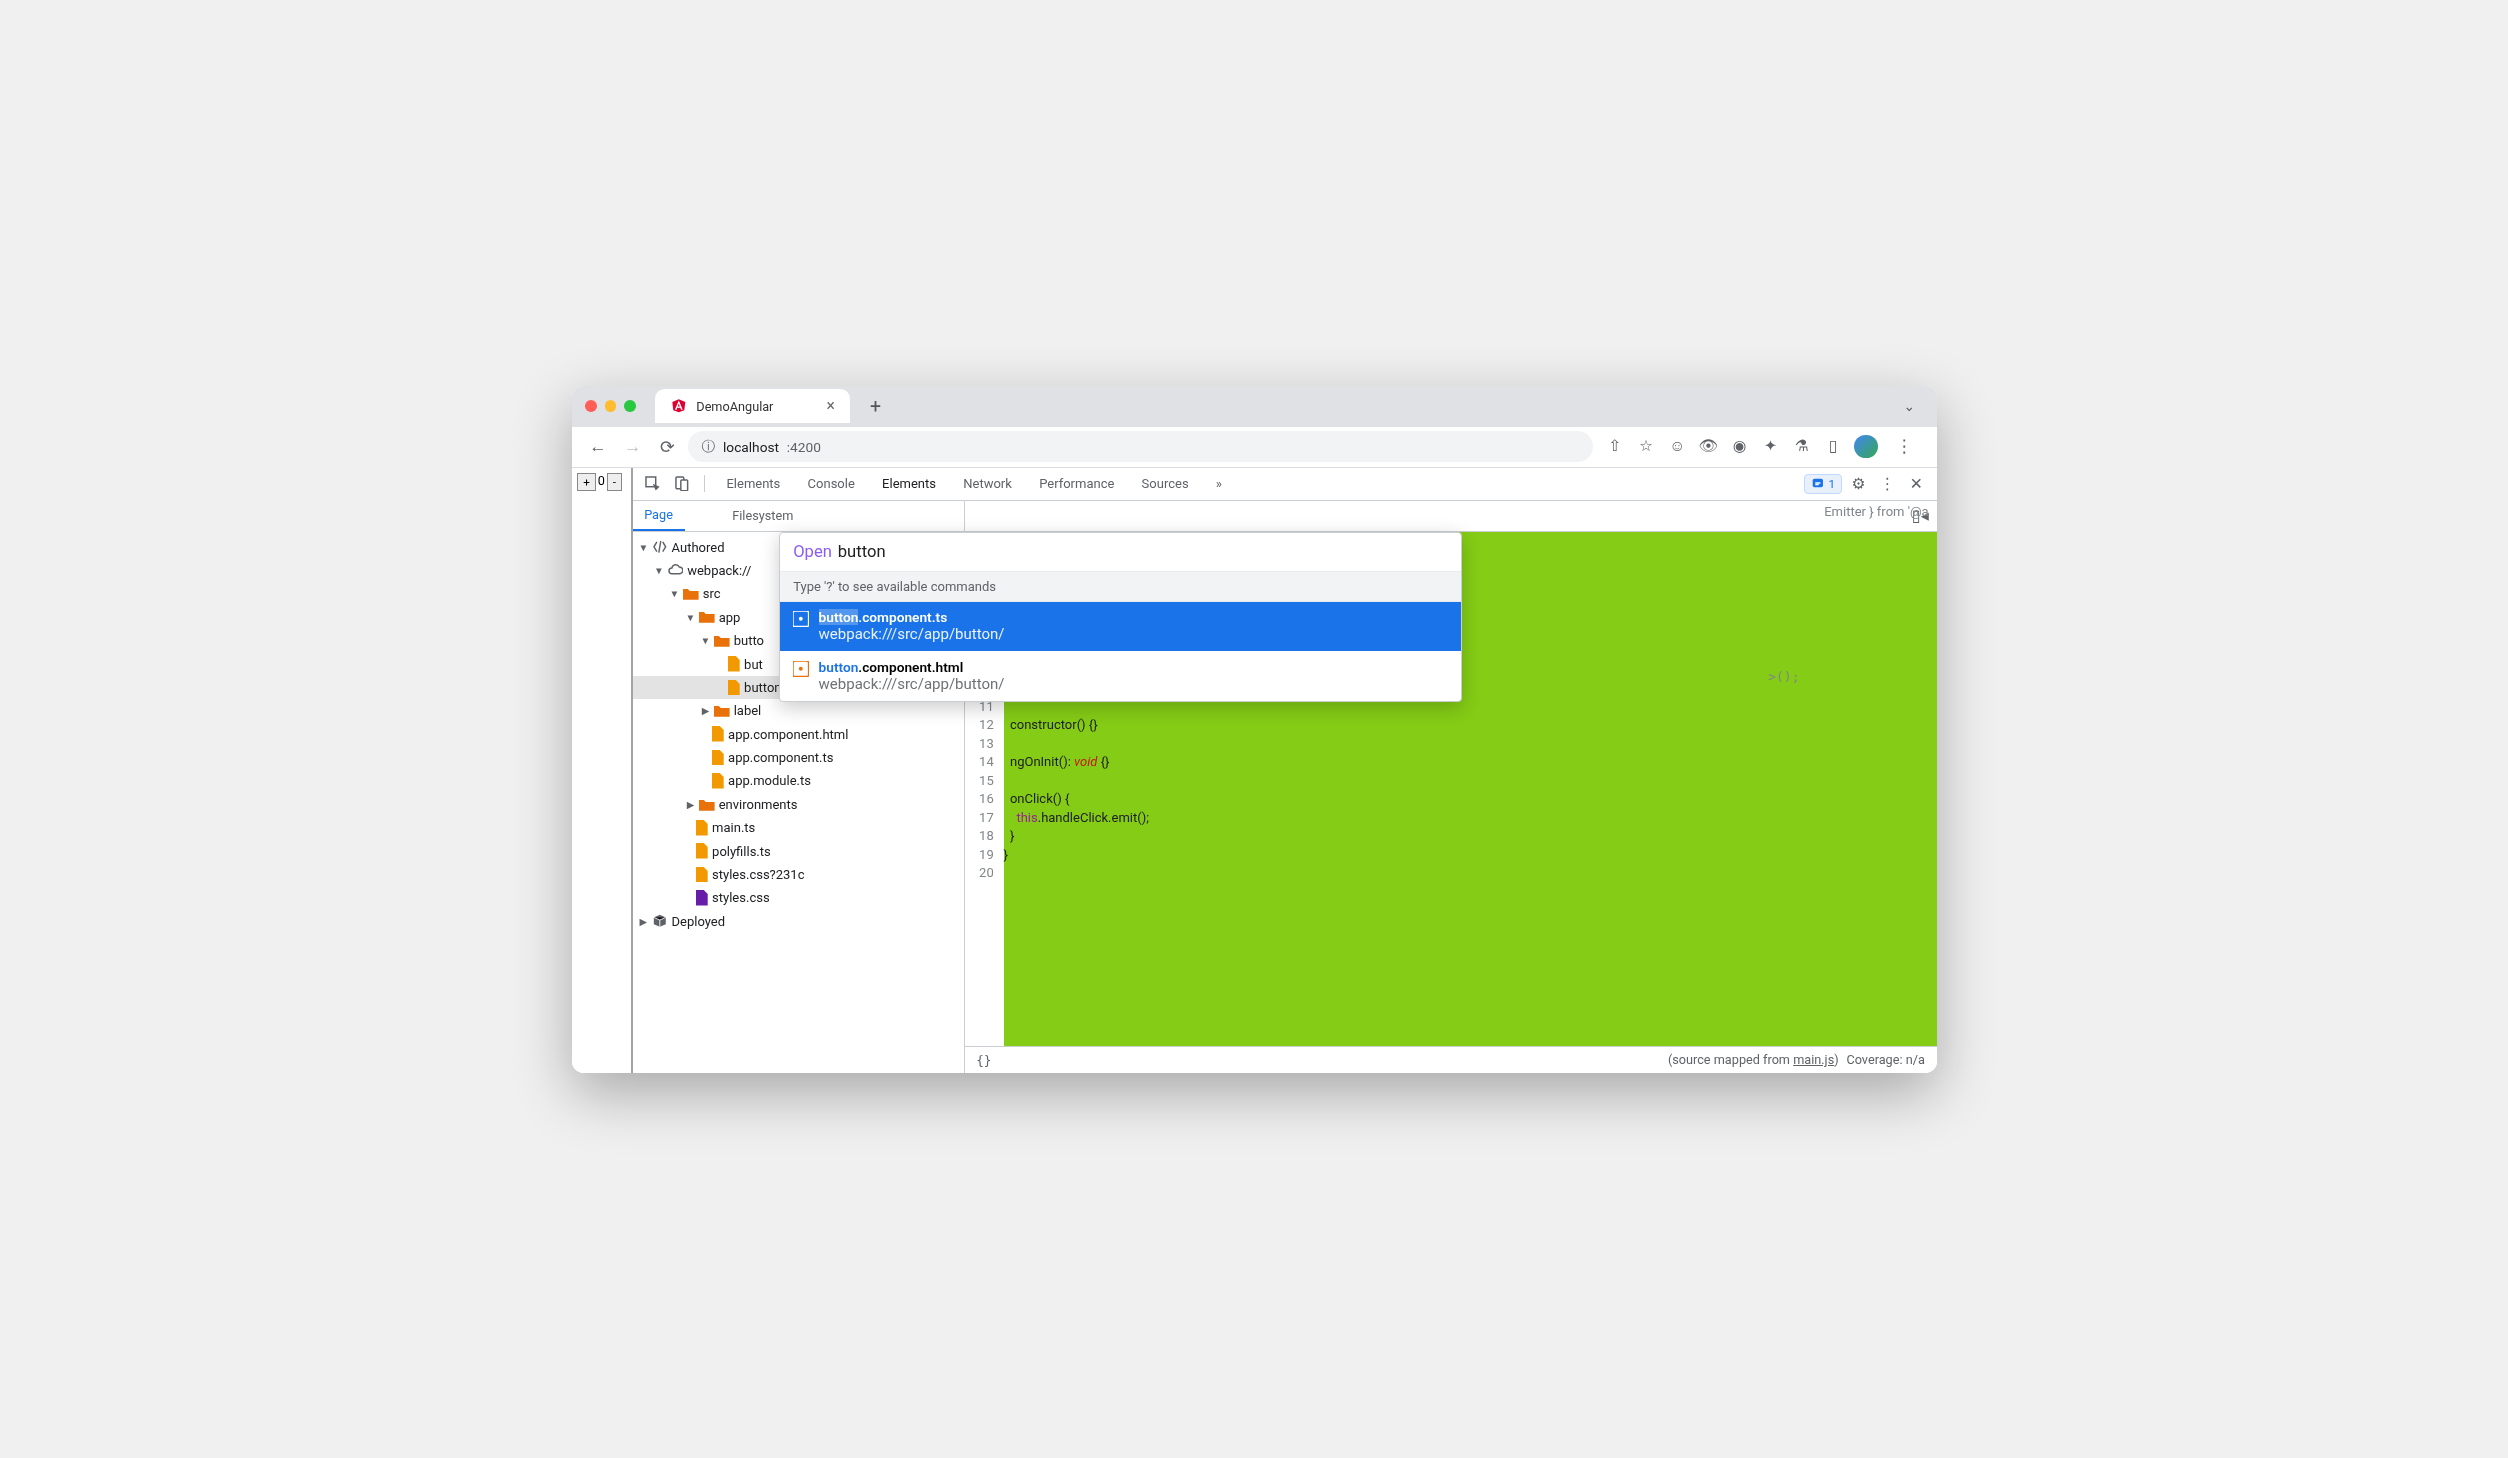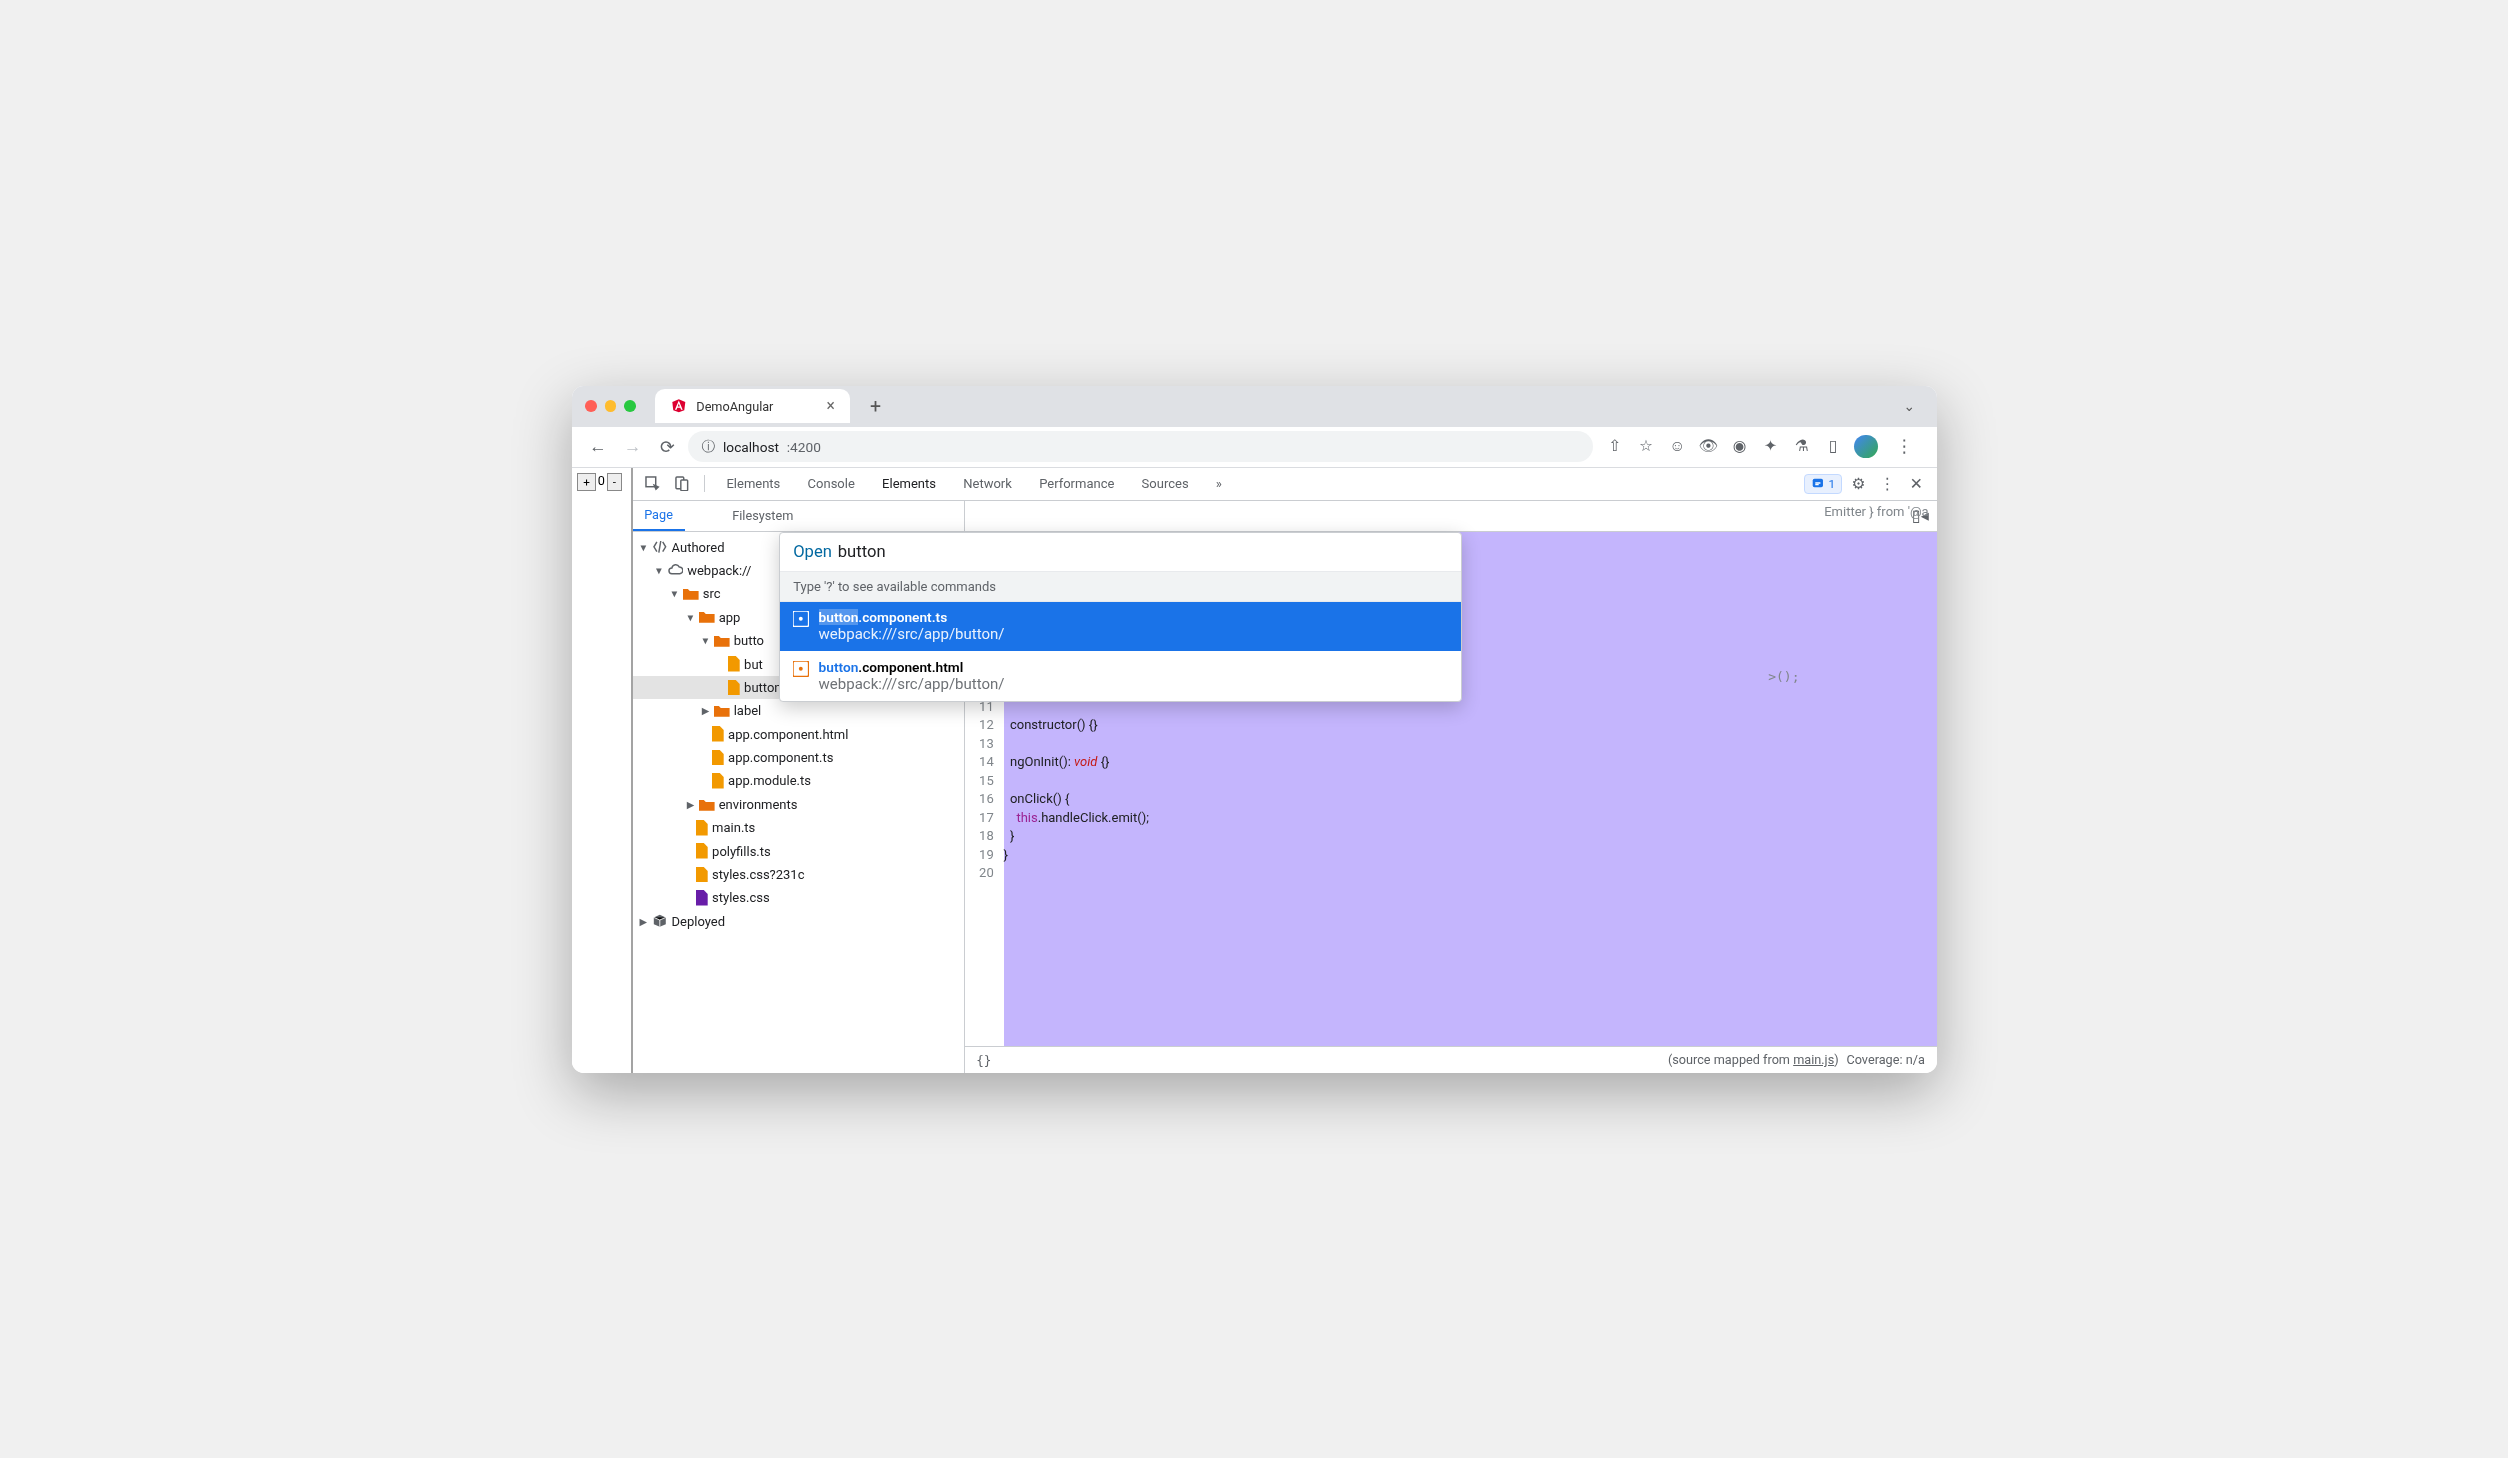--- a/index.html
+++ b/index.html
@@ -45,32 +45,32 @@
 .sb-tab { padding: 0 11.7px; display: flex; align-items: center; color: #5f6368; }
 .sb-tab.active { color: #1a73e8; border-bottom: 2px solid #1a73e8; }
 .tree { flex: 1; padding: 3.9px 0; font-size: 13px; color: #202124; overflow: hidden; }
 .tree-row { display: flex; align-items: center; height: 23.4px; gap: 3.9px; white-space: nowrap; }
 .tree-row.selected { background: #e3e3e3; }
 .disclosure { width: 9.8px; font-size: 9.8px; color: #5f6368; text-align: center; }
 .folder-icon { width: 15.6px; height: 13.7px; }
 .file-icon { width: 13.7px; height: 15.6px; }
 .editor-zone { flex: 1; display: flex; flex-direction: column; position: relative; }
 .editor-top-pad { height: 31px; border-bottom: 1px solid #cacdd1; display: flex; justify-content: flex-end; align-items: center; padding: 0 7.8px; }
-.editor { flex: 1; display: flex; font-family: Menlo, Monaco, Consolas, monospace; font-size: 13px; line-height: 18.5px; overflow: hidden; background: #c4b5fd; }
+.editor { flex: 1; display: flex; font-family: Menlo, Monaco, Consolas, monospace; font-size: 13px; line-height: 18.5px; overflow: hidden; background: #84cc16; }
 .gutter { width: 39px; text-align: right; padding-right: 9.8px; color: #80868b; background: #fff; padding-top: 166px; }
 .code { flex: 1; padding-top: 166px; white-space: pre; color: #202124; }
 .kw { color: #c41a16; font-style: italic; }
 .this { color: #9b2393; }
 .statusbar { height: 27px; border-top: 1px solid #cacdd1; display: flex; align-items: center; padding: 0 11.7px; font-size: 12.7px; color: #5f6368; gap: 7.8px; }
 .sb-l { font-family: monospace; }
 .sb-spacer { flex: 1; }
 .sb-link { text-decoration: underline; text-align: center; }
 .command-palette { position: absolute; top: 31px; left: 146px; width: 683px; background: #fff; border: 1px solid #cacdd1; border-radius: 3.9px; box-shadow: 0 5.9px 19.5px rgba(0,0,0,0.2); z-index: 100; overflow: hidden; }
 .cp-search { padding: 9.8px 13.7px; font-size: 16.6px; display: flex; align-items: baseline; gap: 5.9px; }
-.cp-label { color: #0369a1; font-weight: 400; }
+.cp-label { color: #8b5cf6; font-weight: 400; }
 .cp-query { color: #202124; }
 .cp-hint { padding: 6.8px 13.7px; background: #f1f3f4; color: #5f6368; font-size: 13px; border-top: 1px solid #e8eaed; border-bottom: 1px solid #e8eaed; }
 .cp-item { padding: 7.8px 13.7px; display: flex; align-items: flex-start; gap: 9.8px; }
 .cp-item.selected { background: #1a73e8; color: #fff; }
 .cp-item-icon { width: 15.6px; height: 15.6px; margin-top: 2px; flex-shrink: 0; }
 .cp-item-text { display: flex; flex-direction: column; font-size: 13.7px; }
 .cp-filename { }
 .cp-item.selected .cp-match { background: rgba(255,255,255,0.25); }
 .cp-item:not(.selected) .cp-match { color: #1a73e8; font-weight: 600; }
 .cp-item.selected .cp-filename { font-weight: 600; }

